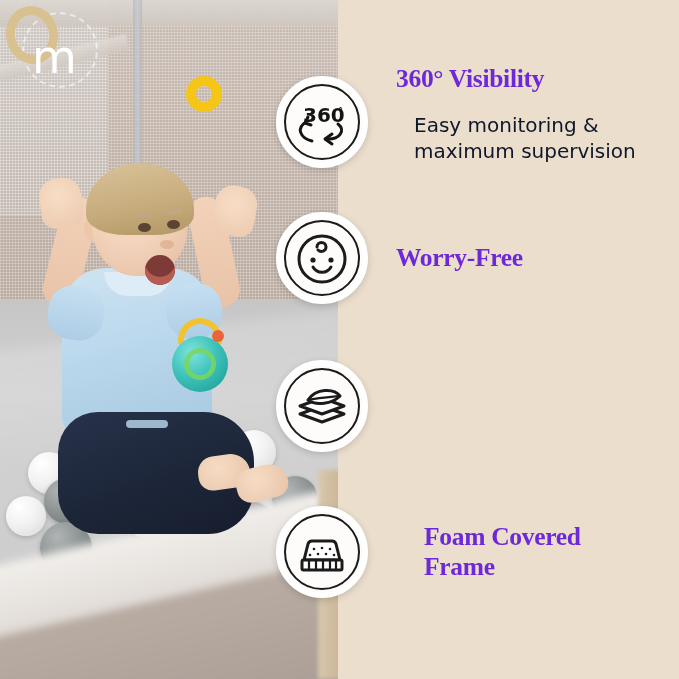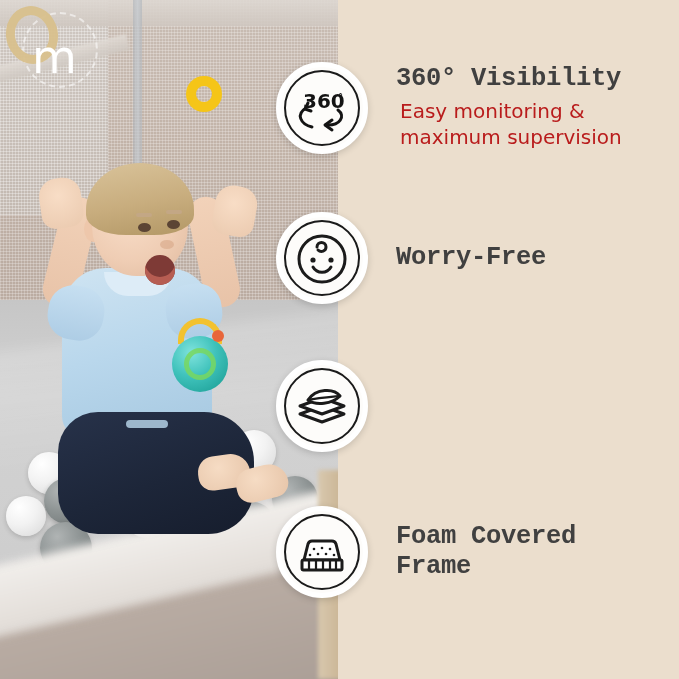--- a/index.html
+++ b/index.html
@@ -359,21 +359,21 @@
   .feature {
     position: absolute;
     display: flex;
     align-items: center;
     left: 276px;
     width: 400px;
   }
   .feature.f1 { top: 62px; }
   .feature.f2 { top: 212px; }
   .feature.f3 { top: 360px; }
-  .feature.f4 { top: 506px; }
+  .feature.f4 { top: 506px; gap: 28px; }
 
   .icon-badge {
     flex: 0 0 auto;
     width: 92px;
     height: 92px;
     border-radius: 50%;
     background: #fdfcfa;
     border: 5px solid #ffffff;
     box-sizing: border-box;
     box-shadow: 0 2px 7px rgba(0,0,0,.16);
@@ -390,36 +390,36 @@
     border-radius: 50%;
     pointer-events: none;
   }
   .icon-badge svg { display: block; }
 
   .feature-text {
     margin-left: 28px;
     padding-top: 2px;
   }
   .feature-title {
-    font-family: Liberation Mono, monospace;
+    font-family: Liberation Serif, serif;
     font-size: 25.5px;
     font-weight: 700;
-    color: #404040;
+    color: #6d28d9;
     line-height: 1.16;
     letter-spacing: -0.3px;
     margin: 0 0 2px 0;
     white-space: pre-line;
   }
   .feature-desc {
     font-family: "DejaVu Sans", sans-serif;
     font-size: 20px;
     font-weight: 400;
-    color: #b91c1c;
+    color: #0f172a;
     line-height: 1.32;
-    margin: 4px;
+    margin: 18px;
     white-space: pre-line;
   }
 
   .t360 {
     font-family: "DejaVu Sans", sans-serif;
     font-size: 20px;
     font-weight: 700;
     fill: #141414;
   }
   .t360deg {

